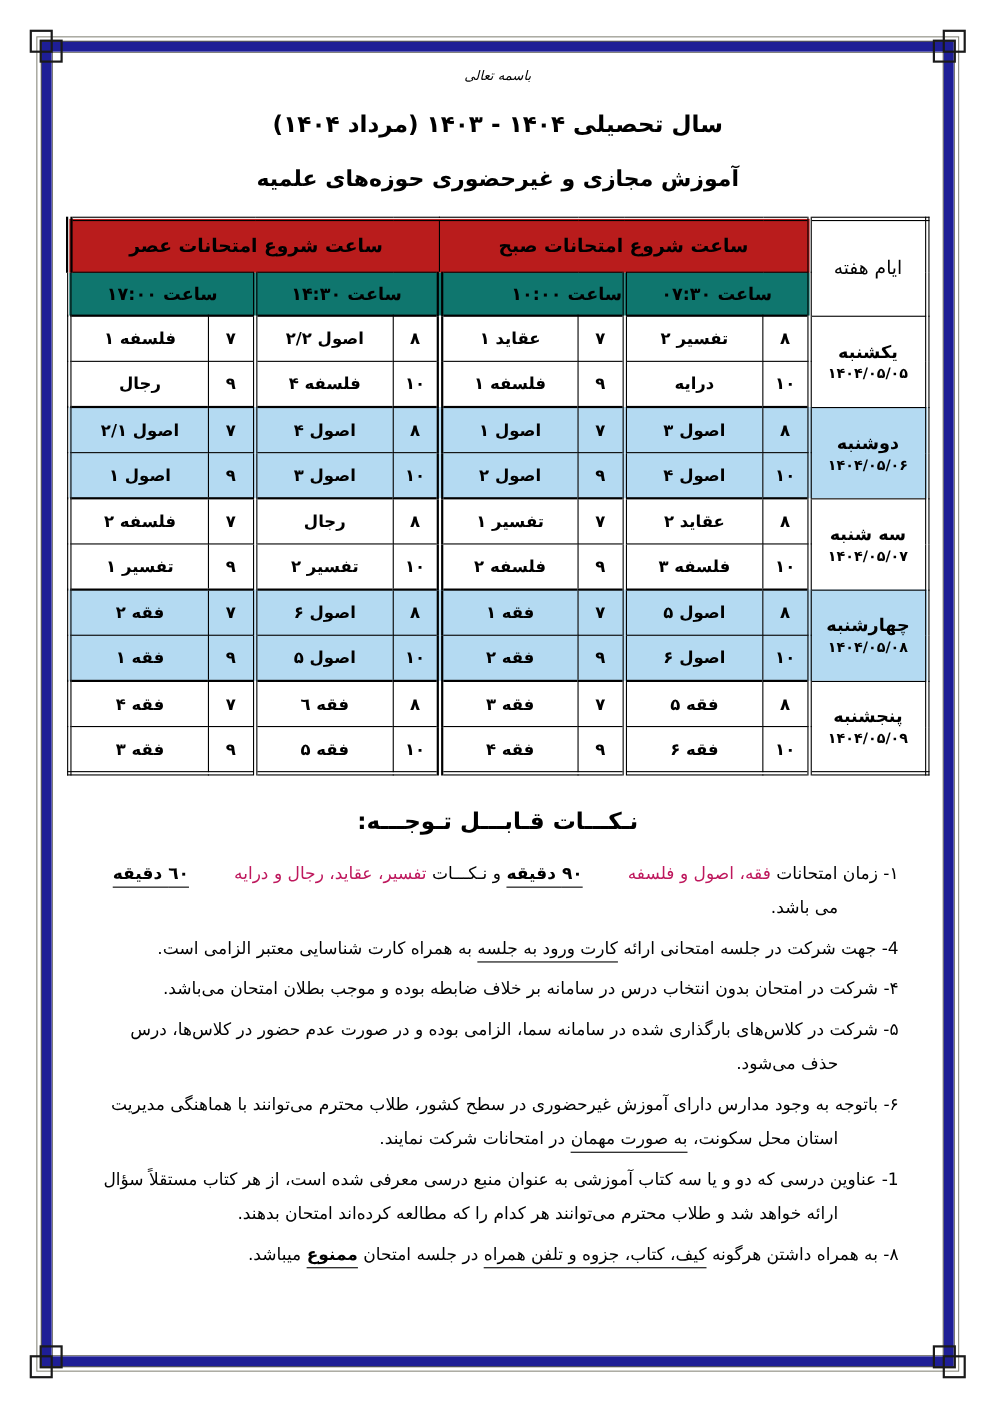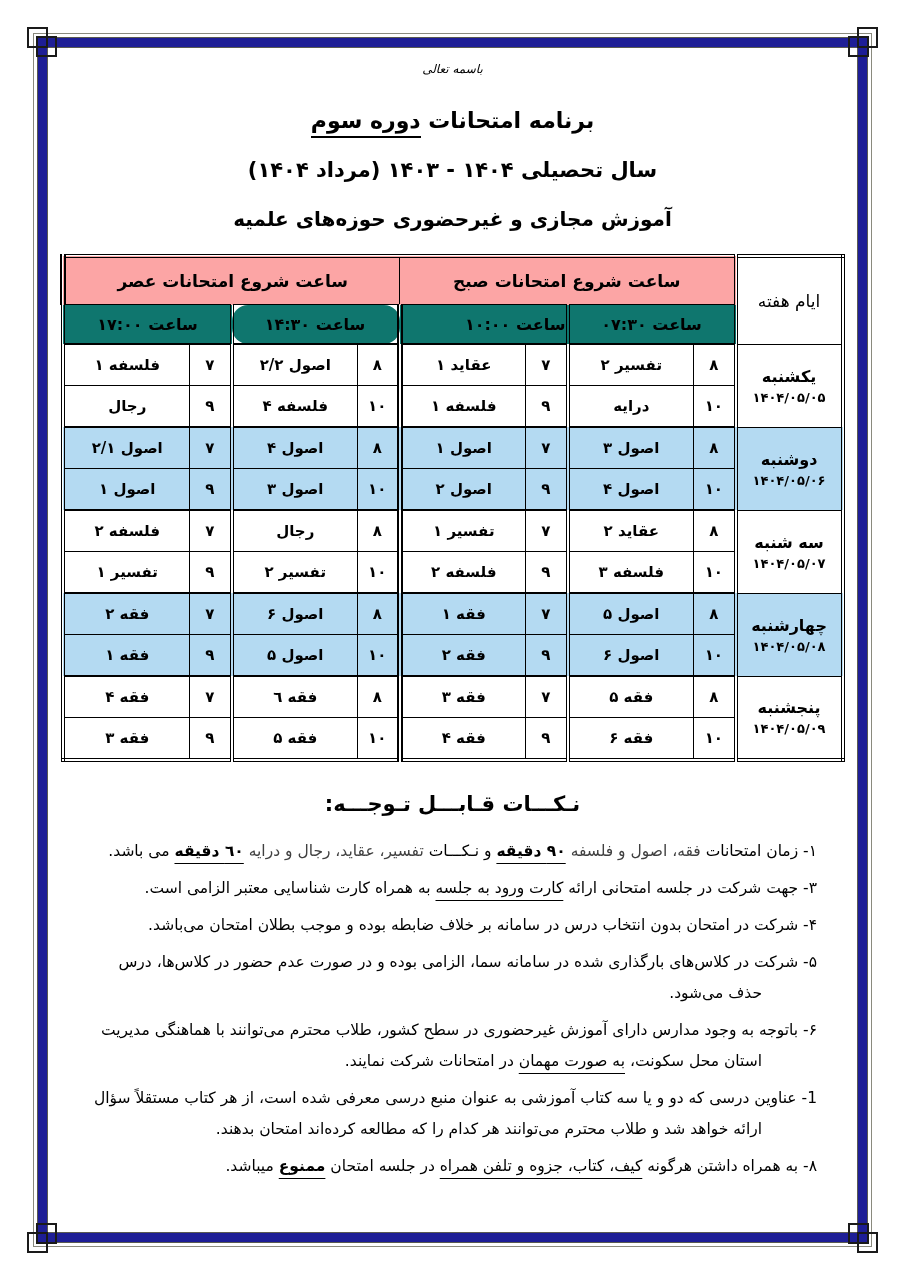--- a/index.html
+++ b/index.html
@@ -26,42 +26,42 @@
   .title{text-align:center;font-weight:bold;}
   .t1{margin-top:32px;font-size:22px;}
   .t2{margin-top:25px;font-size:21px;}
   .t3{margin-top:25px;font-size:20px;}
   .ul-part{border-bottom:2px solid #000;padding-bottom:3px;}
   
   table.exam{border-collapse:collapse;margin:23px auto 0 auto;table-layout:fixed;
              border:4px double #000;width:781px;}
   col.c-day{width:107px;} col.c-num{width:42px;} col.c-sub{width:126px;}
   .exam th,.exam td{border:1px solid #000;text-align:center;vertical-align:middle;padding:0;}
-  .exam .sec{background:#fca5a5;height:46px;font-size:17px;font-weight:bold;}
+  .exam .sec{background:#b91c1c;height:46px;font-size:17px;font-weight:bold;}
   .exam .time{background:#0f766e;height:38px;font-size:16px;font-weight:bold;}
   .exam .day-h{background:#fff;font-size:17px;font-weight:400;border-left:4px double #000;}
   thead tr:last-child th{border-bottom:2px solid #000;}
   .exam td{height:40px;font-weight:bold;font-size:15px;background:#fff;}
   .exam tr.hl td{background:#b4daf2;}
   .exam td.day-cell{font-size:15px;border-left:4px double #000;}
   .day-name{font-size:16px;font-weight:bold;}
   .day-date{font-size:13px;font-weight:bold;margin-top:4px;}
   .exam td.sub.c0{border-left:4px double #000;}
   .exam td.sub.c1{border-left:6px double #000;}
   .exam td.sub.c2{border-left:4px double #000;}
   .exam th.tg0{border-left:4px double #000;}
   .exam th.tg1{border-left:6px double #000;text-align:right;}
-  .exam th.tg2{border-left:4px double #000;border-radius:16px;}
+  .exam th.tg2{border-left:4px double #000;}
   .exam th.sec1{border-left:6px double #000;}
   .exam tr.day-end td{border-bottom:2px solid #000;}
   
   .notes-heading{margin-top:30px;text-align:center;font-weight:bold;font-size:21px;}
   .notes{margin:20px 28px 0 20px;font-size:15.5px;line-height:2.0;}
   .note{margin:0 0 6px 0;padding-right:55px;text-indent:-55px;}
-  .seg-red{color:#404040;}
+  .seg-red{color:#be185d;margin-left:36px;}
   .seg-u{text-decoration:underline;text-underline-offset:7px;text-align:center;}
   .seg-bu{font-weight:bold;text-decoration:underline;text-underline-offset:7px;}
 </style>
 </head>
 <body>
 
 <div class="frame-gray"></div>
 <div class="frame-navy"></div>
 <div class="knot knot-tl">
     <span class="sq-a"></span>
@@ -77,23 +77,20 @@
   </div>
 <div class="knot knot-br">
     <span class="sq-a"></span>
     <span class="sq-b"></span>
   </div>
 
 <div class="content">
 
   <div class="bismillah">باسمه تعالی</div>
 
-  <div class="title t1">
-    <span>برنامه امتحانات </span><span class="ul-part">دوره سوم</span>
-  </div>
   <div class="title t2">سال تحصیلی ۱۴۰۴ - ۱۴۰۳ (مرداد ۱۴۰۴)</div>
   <div class="title t3">آموزش مجازی و غیرحضوری حوزه‌های علمیه</div>
 
   <table class="exam">
     <colgroup>
       <col class="c-day">
       <col class="c-num">
         <col class="c-sub">
       <col class="c-num">
         <col class="c-sub">
@@ -235,21 +232,21 @@
           <td class="sub c2">فقه ۵</td>
           <td class="num c3">۹</td>
           <td class="sub c3">فقه ۳</td>
         </tr>
       </tbody>
   </table>
 
   <div class="notes-heading">نـکـــات قـابـــل تـوجـــه:</div>
   <div class="notes" id="notes">
       <p class="note"><span>۱- زمان امتحانات </span><span class="seg-red">فقه، اصول و فلسفه</span><span> </span><span class="seg-bu">۹۰ دقیقه</span><span> و نـکـــات </span><span class="seg-red">تفسیر، عقاید، رجال و درایه</span><span> </span><span class="seg-bu">٦۰ دقیقه</span><span> می باشد.</span></p>
-      <p class="note"><span>۳- جهت شرکت در جلسه امتحانی ارائه </span><span class="seg-u">کارت ورود به جلسه</span><span> به همراه کارت شناسایی معتبر الزامی است.</span></p>
+      <p class="note"><span>4- جهت شرکت در جلسه امتحانی ارائه </span><span class="seg-u">کارت ورود به جلسه</span><span> به همراه کارت شناسایی معتبر الزامی است.</span></p>
       <p class="note"><span>۴- شرکت در امتحان بدون انتخاب درس در سامانه بر خلاف ضابطه بوده و موجب بطلان امتحان می‌باشد.</span></p>
       <p class="note"><span>۵- شرکت در کلاس‌های بارگذاری شده در سامانه سما، الزامی بوده و در صورت عدم حضور در کلاس‌ها، درس حذف می‌شود.</span></p>
       <p class="note"><span>۶- باتوجه به وجود مدارس دارای آموزش غیرحضوری در سطح کشور، طلاب محترم می‌توانند با هماهنگی مدیریت استان محل سکونت، </span><span class="seg-u">به صورت مهمان</span><span> در امتحانات شرکت نمایند.</span></p>
       <p class="note"><span>1- عناوین درسی که دو و یا سه کتاب آموزشی به عنوان منبع درسی معرفی شده است، از هر کتاب مستقلاً سؤال ارائه خواهد شد و طلاب محترم می‌توانند هر کدام را که مطالعه کرده‌اند امتحان بدهند.</span></p>
       <p class="note"><span>۸- به همراه داشتن هرگونه </span><span class="seg-u">کیف، کتاب، جزوه و تلفن همراه</span><span> در جلسه امتحان </span><span class="seg-bu">ممنوع</span><span> میباشد.</span></p>
     </div>
 
 </div>
 
 </body></html>

